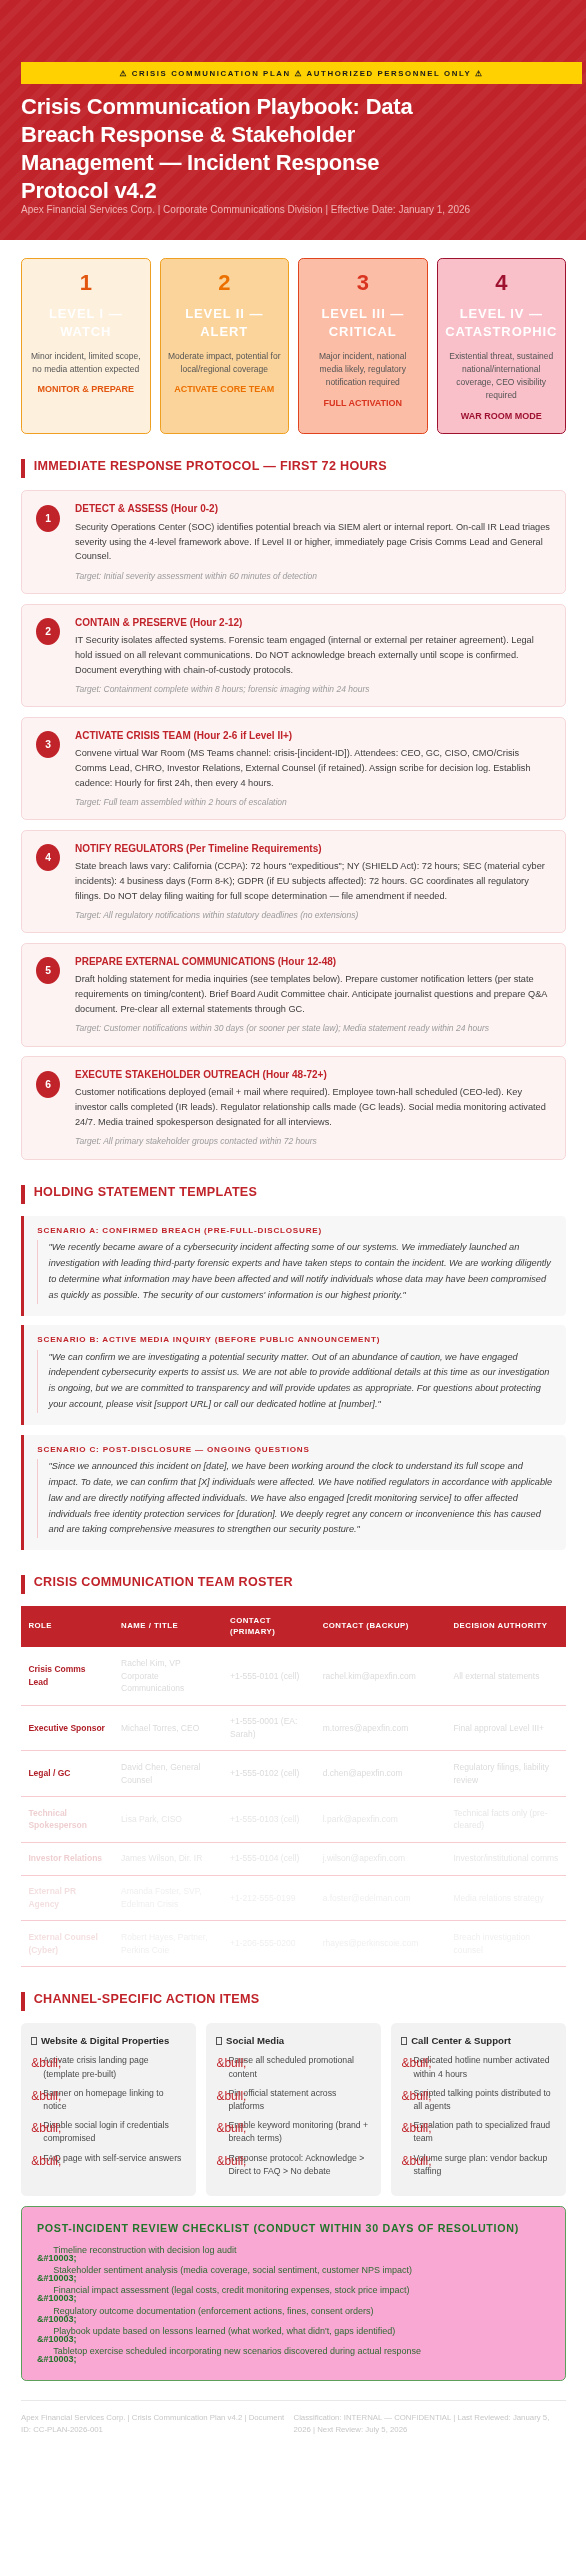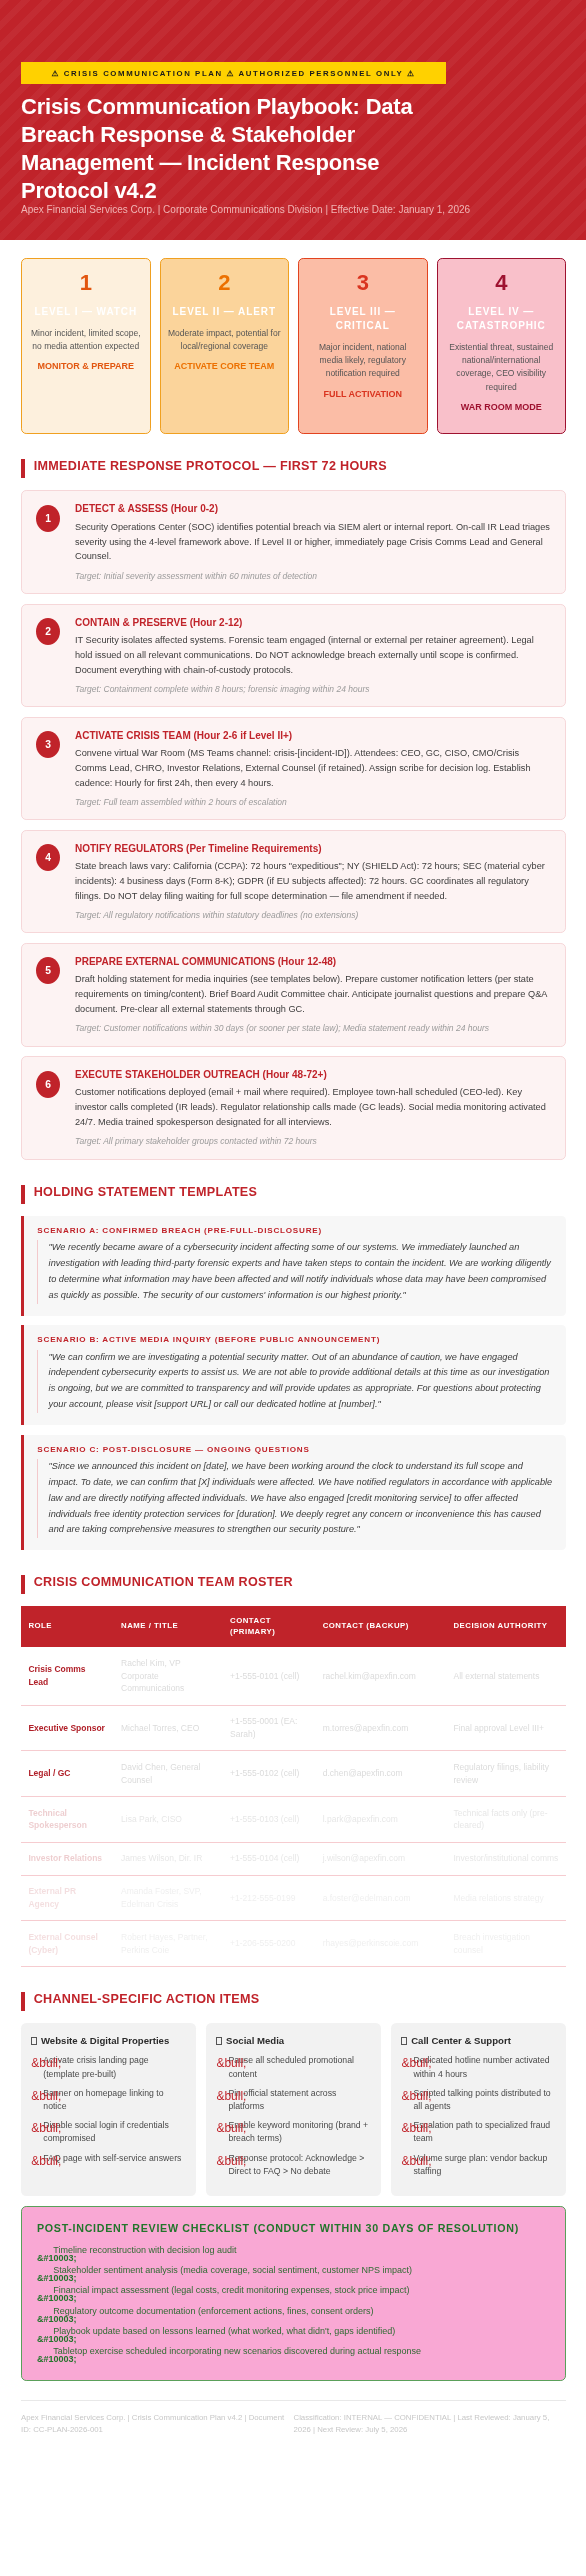--- a/index.html
+++ b/index.html
@@ -27,21 +27,21 @@
     overflow: hidden;
   }
   .classif-bar {
     display: inline-block;
     background: #ffd100;
     color: #1a1a1a;
     font-size: 7.8px;
     font-weight: bold;
     letter-spacing: 1.6px;
     padding: 6.7px 12px 6px 12px;
-    width: 425px;
+    width: 561px;
     text-align: center;
     white-space: nowrap;
   }
   .hero-title {
     margin: 9px 0 0 0;
     color: #ffffff;
     font-size: 22px;
     line-height: 1.27;
     font-weight: bold;
     letter-spacing: -0.2px;
@@ -70,21 +70,21 @@
     text-align: center;
     min-height: 176px;
   }
   .lv-num {
     font-size: 22px;
     font-weight: bold;
     line-height: 1.1;
     margin-bottom: 9px;
   }
   .lv-name {
-    font-size: 10px;
+    font-size: 13px;
     font-weight: bold;
     letter-spacing: 0.9px;
     line-height: 1.45;
     color: #ffffff;
     margin-bottom: 7.4px;
   }
   .lv-desc {
     font-size: 8.5px;
     line-height: 1.55;
     color: #555;

